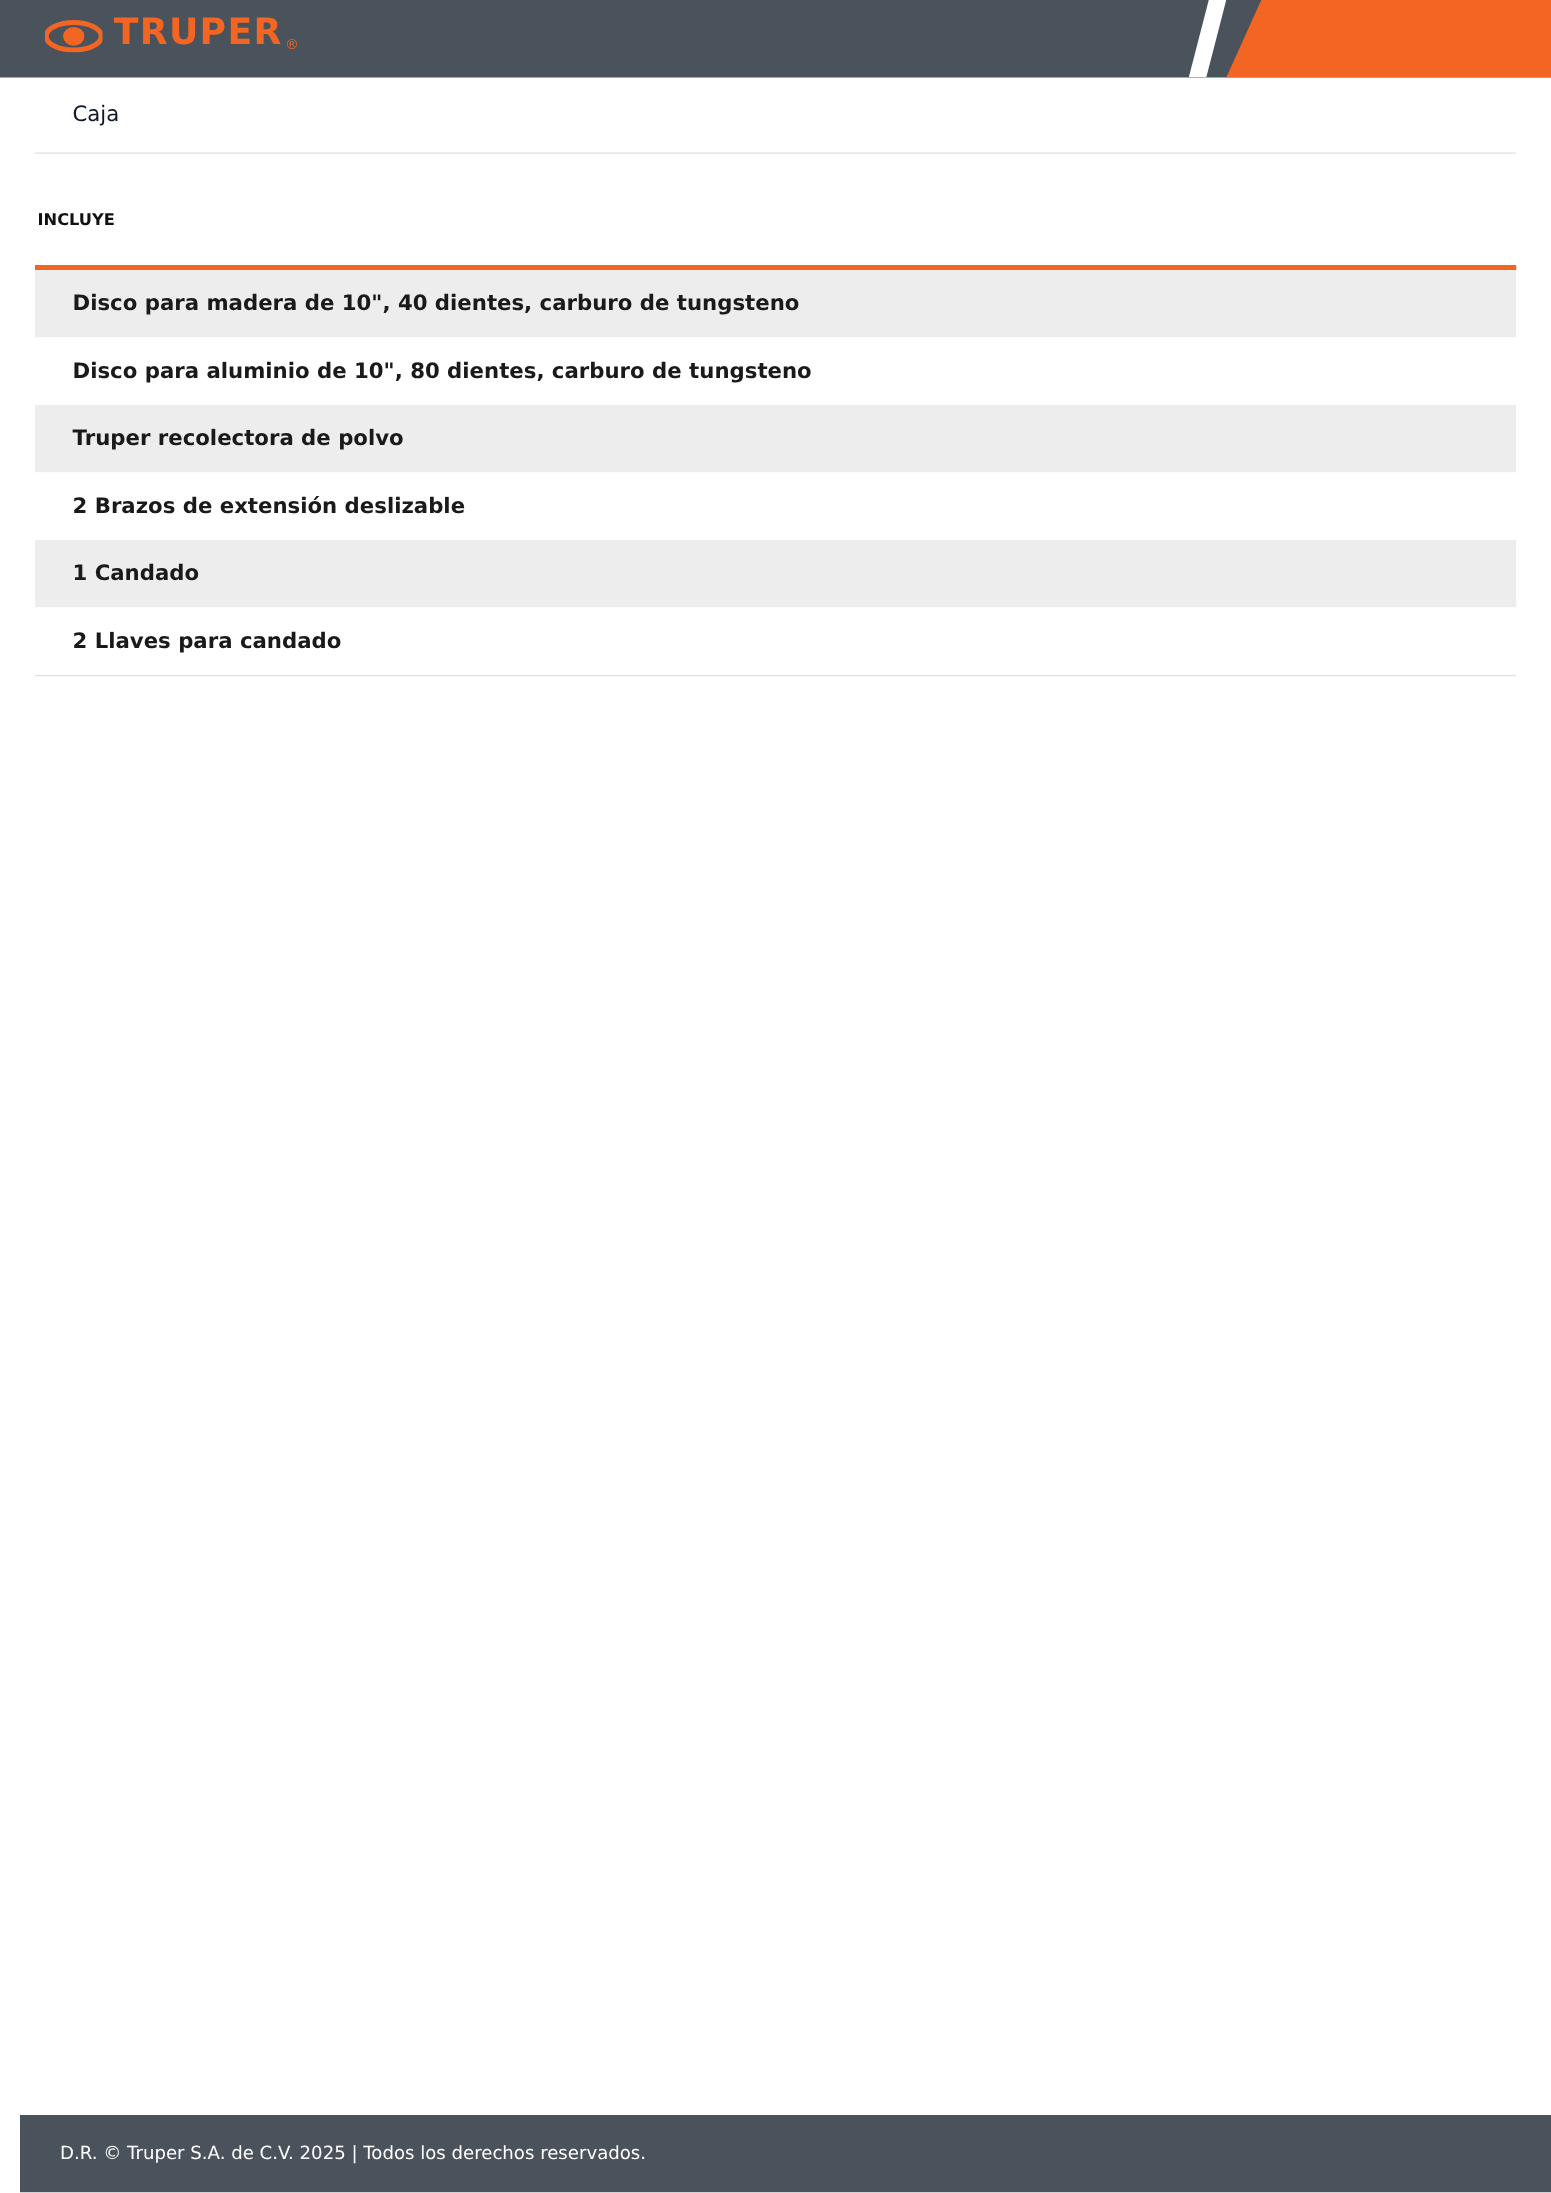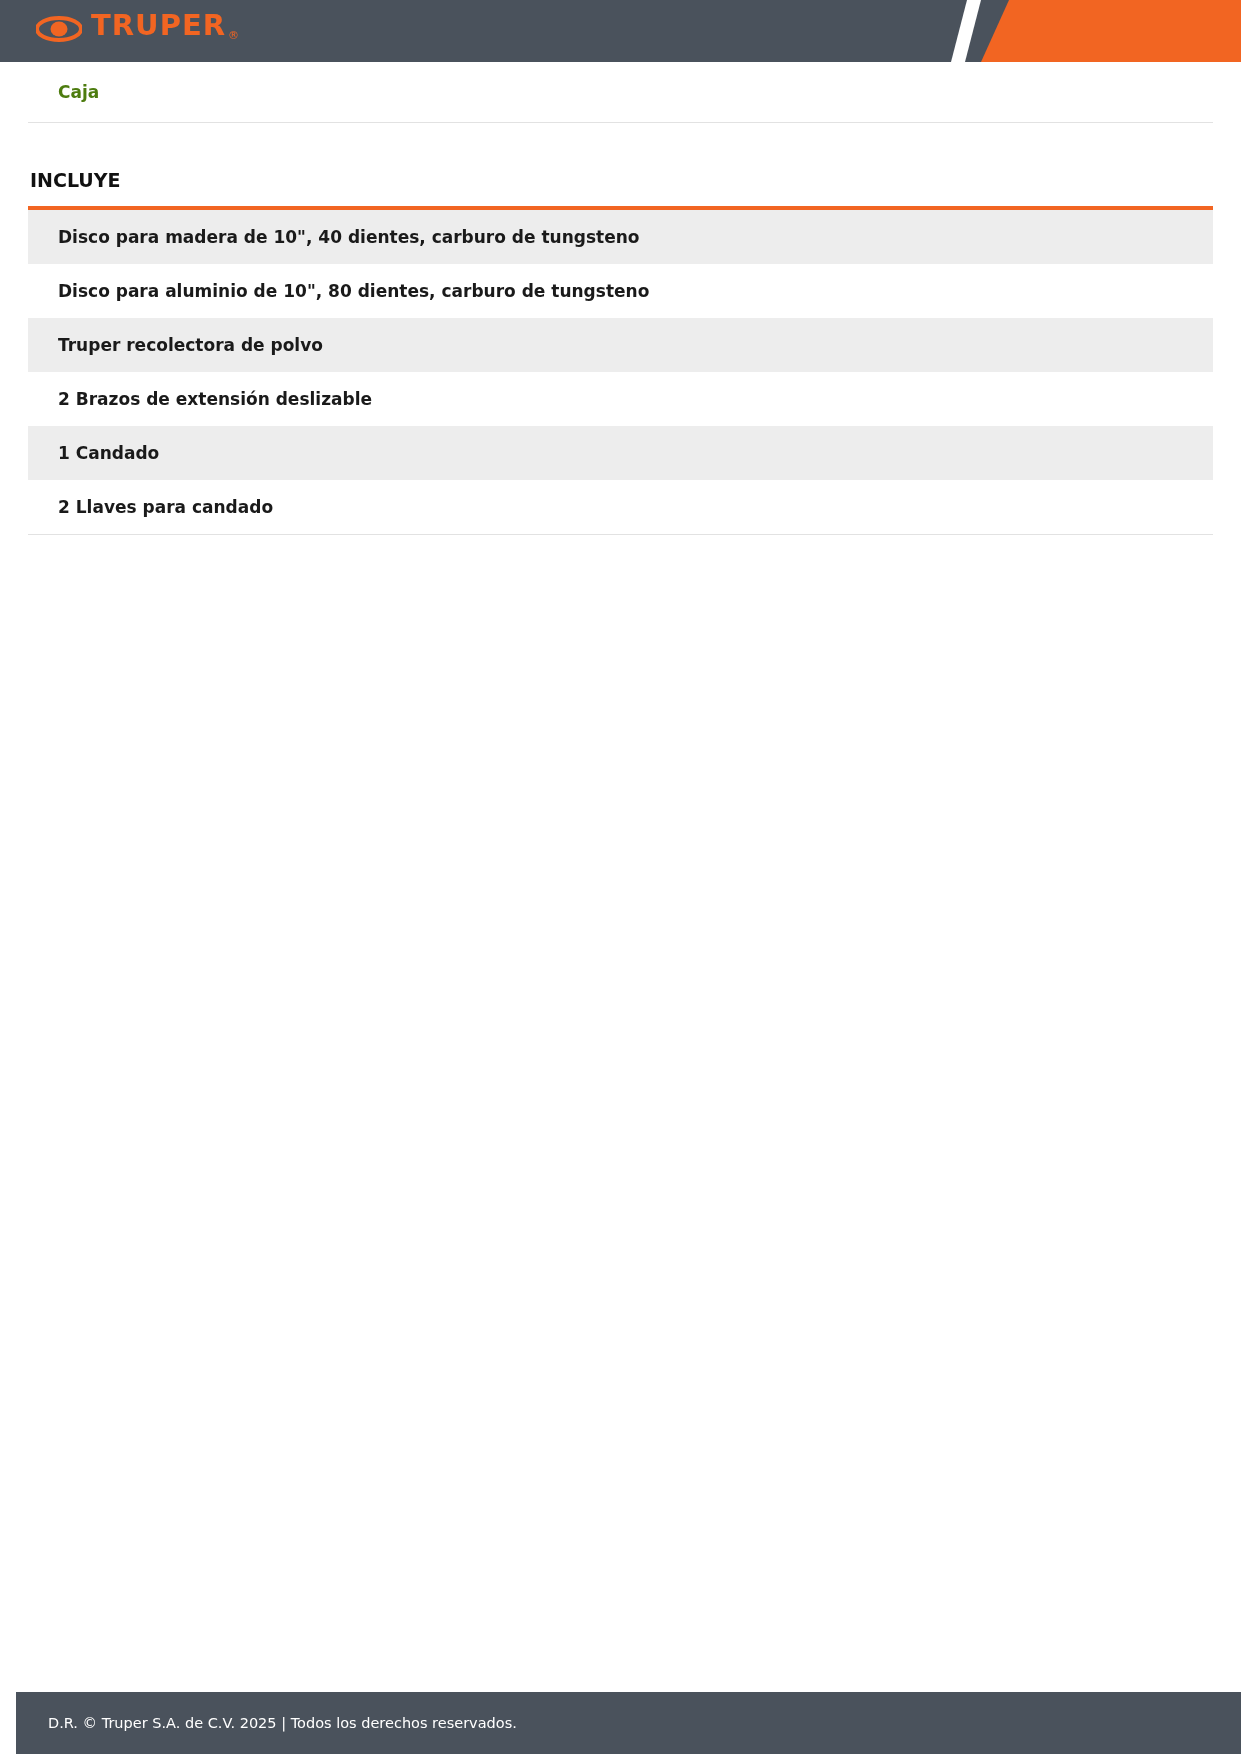--- a/index.html
+++ b/index.html
@@ -81,29 +81,29 @@
     padding: 20px 30px 20px 30px;
     border-bottom: 1px solid #e2e2e2;
     font-size: 17px;
   }
   .spec-label {
     font-weight: bold;
     width: 580px;
     color: #1a1a1a;
   }
   .spec-value {
-    font-weight: bold;
-    color: #4d7c0f;
+    font-weight: normal;
+    color: #0f172a;
   }
 
   .section-title {
-    font-size: 19px;
+    font-size: 13px;
     font-weight: bold;
     color: #111111;
-    padding: 46px 0 15px 2px;
+    padding: 46px 0 28px 2px;
   }
   .section-rule {
     height: 4px;
     background: #f26522;
     margin-bottom: 0;
   }
 
   .includes-list {
     list-style: none;
     margin: 0;

